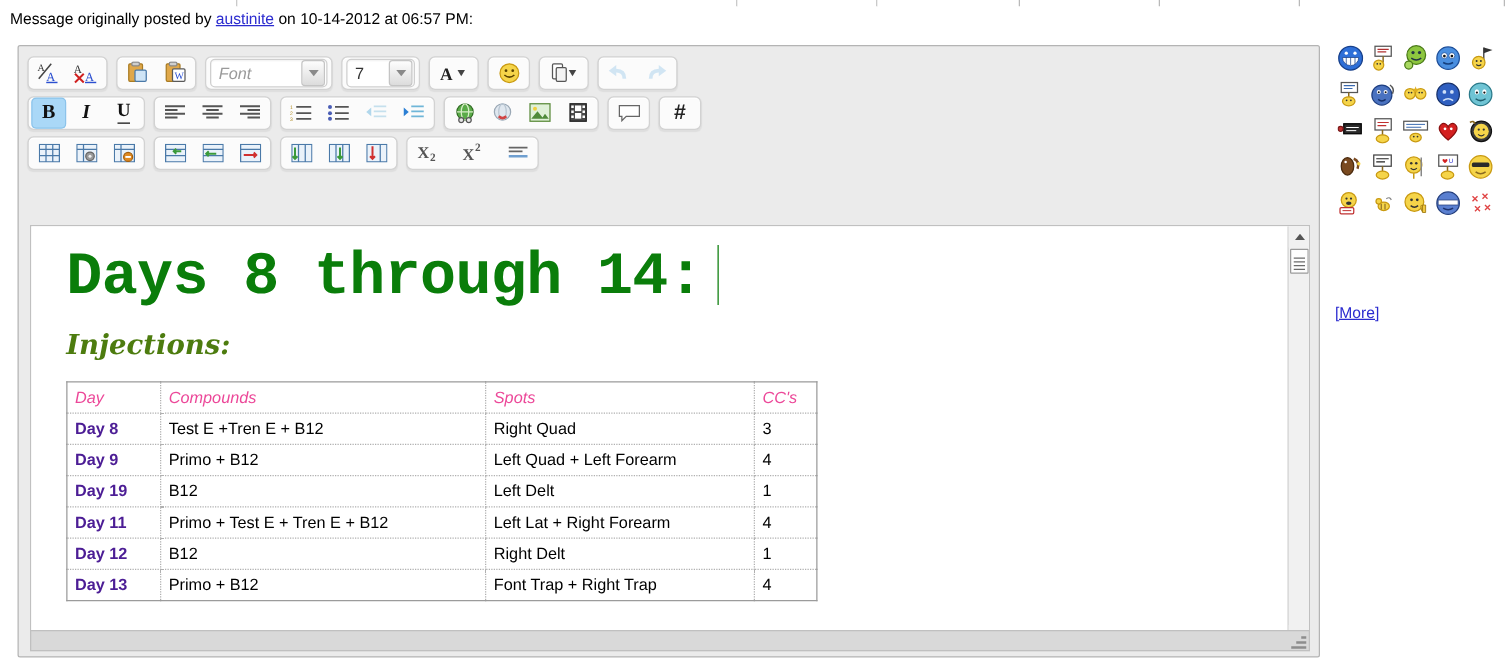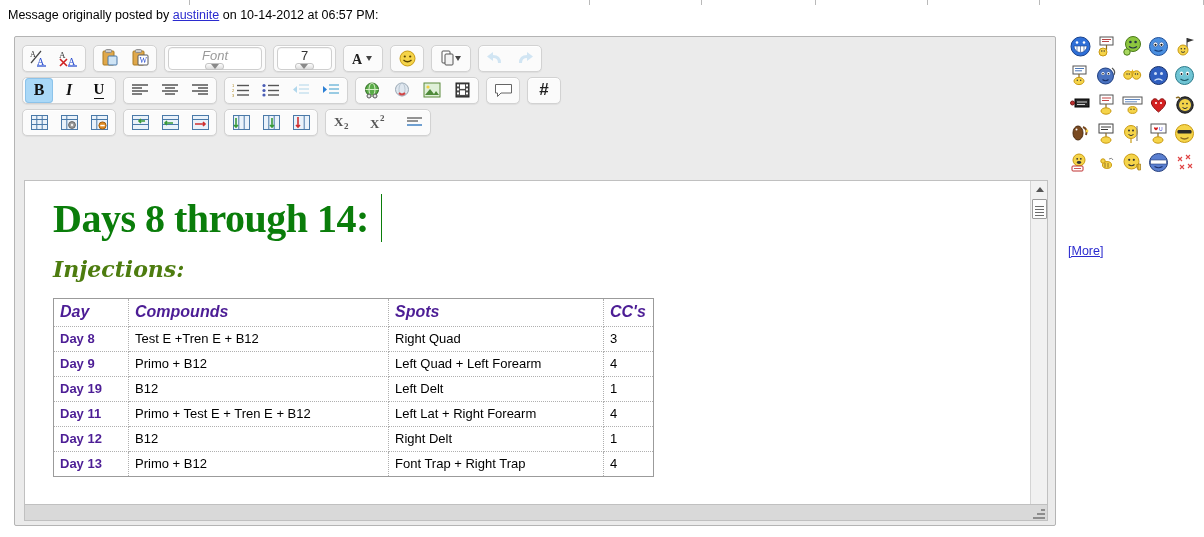--- a/index.html
+++ b/index.html
@@ -60,21 +60,20 @@
   .btn.wide { width:34px; }
   .btn.active { background:#aad8f7; box-shadow: inset 0 0 0 1px #8cc3ea; }
   .btn.dim { opacity:0.38; }
   .btn svg { display:block; }
 
   .dd {
     display:flex; align-items:center; justify-content:space-between;
     background:#fff; border:1px solid #cfcfcf; border-radius:4px;
     height:23px; margin:0 2px; cursor:pointer;
     box-shadow: inset 0 1px 1px rgba(0,0,0,0.05);
-    flex-direction: column;
   }
   .dd .lbl { padding:0 6px; font-size:13px; color:#9a9a9a; font-style:italic; white-space:nowrap; }
   .dd .lbl.val { color:#333; font-style:normal; }
   .dd .arw {
     width:19px; height:21px; margin:0 1px 0 0;
     background:linear-gradient(#fdfdfd,#dcdcdc);
     border:1px solid #c4c4c4; border-radius:3px;
     display:flex; align-items:center; justify-content:center;
   }
   .dd .arw:after {
@@ -88,22 +87,22 @@
   .content-wrap {
     position:absolute; left:9px; top:143px; width:1024px; height:338px;
     background:#fff; border:1px solid #c0c0c0;
     overflow:hidden;
   }
   .content {
     position:absolute; left:0; top:0; width:1007px; height:336px;
     padding:10px 14px 0 14px; overflow:hidden; background:#fff;
   }
   h1.doc-title {
-    font-family:Liberation Serif, serif;
-    font-size:40px; font-weight:bold; color:#0a7d0a;
+    font-family:Liberation Mono, monospace;
+    font-size:48px; font-weight:bold; color:#0a7d0a;
     margin:4px 0 6px 14px; letter-spacing:-0.5px; display:inline-block;
   }
   .caret {
     display:inline-block; width:1px; height:48px; background:#0a7d0a;
     vertical-align:-10px; margin-left:12px;
   }
   h2.doc-sub {
     font-family:"DejaVu Serif", serif;
     font-size:22px; font-weight:bold; font-style:italic; color:#4d7c0f;
     margin:8px 0 16px 14px;
@@ -113,21 +112,21 @@
     margin-left:14px; border-collapse:collapse; table-layout:fixed;
     border:1px solid #9b9b9b;
   }
   table.inj td, table.inj th {
     border:1px dotted #b0b0b0;
     padding:4px 6px 5px 6px;
     font-size:13px; text-align:left; vertical-align:middle;
     height:24px;
   }
   table.inj th {
-    font-style:italic; font-weight:bold; color:#4c1d95; font-size:16px;
+    font-style:italic; font-weight:normal; color:#ec4899; font-size:13px;
   }
   .c-day { width:75px; }
   .c-cmp { width:260px; }
   .c-spt { width:215px; }
   .c-cc  { width:50px; }
   td.daycell { color:#4c1d95; font-weight:bold; }
 
   .sq { border-bottom:2px wavy #e02020; padding-bottom:1px; }
 
   

